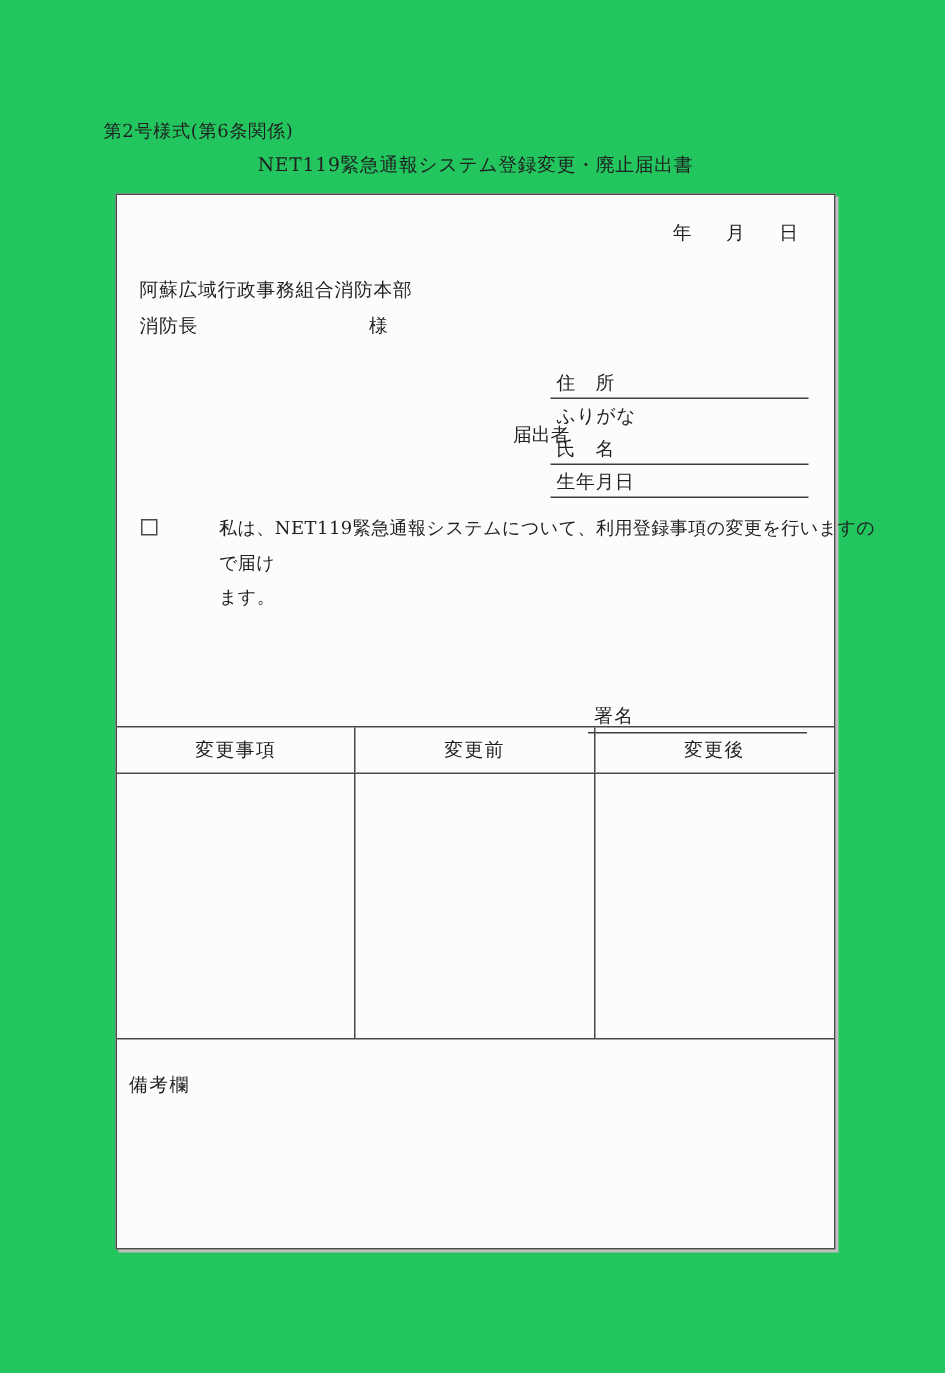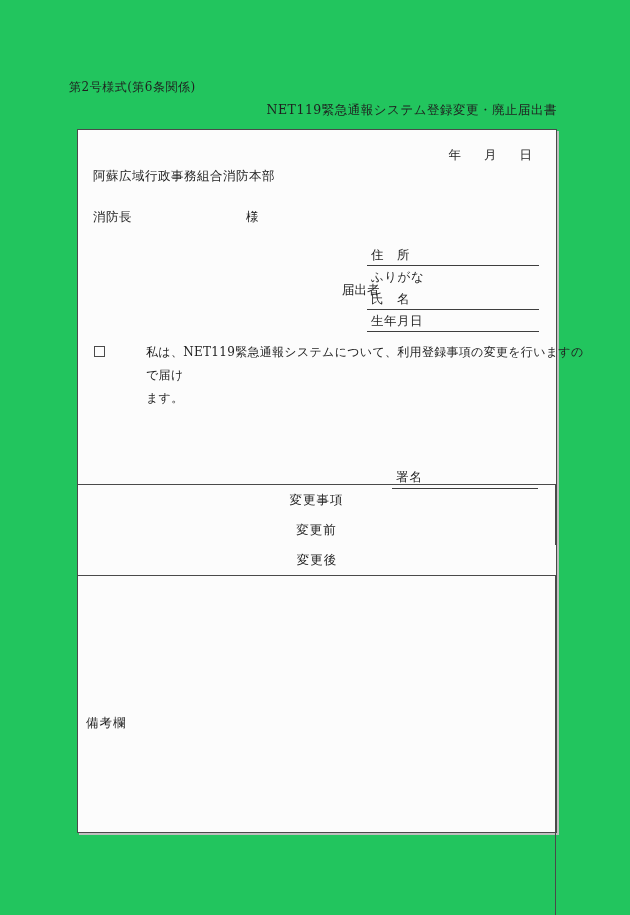--- a/index.html
+++ b/index.html
@@ -12,36 +12,36 @@
     font-family:"DejaVu Serif","Liberation Serif",serif;
     color:#1f1f1f;
     overflow:hidden;
   }
   .form-number {
     position:absolute; left:69px; top:79px;
     font-size:12px; letter-spacing:0.5px;
   }
   .doc-title {
     position:absolute; left:77px; top:102px; width:480px;
-    text-align:right; font-size:12.5px; letter-spacing:0.5px;
+    text-align:center; font-size:12.5px; letter-spacing:0.5px;
   }
   .main-box {
     position:absolute; left:77px; top:129px;
     width:480px; height:704px;
     border:1.5px solid #4a4a4a;
     box-shadow:2px 2px 0 #bfbfbf;
     background:#fcfcfc;
   }
   .date-row {
     position:absolute; top:17px; right:24px;
     display:flex; gap:23px;
     font-size:12.5px;
   }
   .org-line {
-    position:absolute; left:15px; top:38px;
+    position:absolute; left:15px; top:55px;
     font-size:12.5px; letter-spacing:0.5px;
   }
   .addressee-line {
     position:absolute; left:15px; top:79px;
     width:200px; font-size:12.5px; letter-spacing:0.5px;
   }
   .honorific { position:absolute; left:153px; top:0; }
   .applicant-label {
     position:absolute; left:264px; top:152px; font-size:12.5px;
   }
@@ -73,21 +73,21 @@
   }
   .signature-row {
     position:absolute; left:314px; top:314px; width:146px;
     border-bottom:1px solid #3e3e3e;
     font-size:12.5px; padding:1px 0 2px 4px; letter-spacing:1px;margin-top:24px;
   }
   .change-table {
     position:absolute; left:0; top:354px; width:100%;
   }
   .table-header, .table-body {
-    display:grid; grid-template-columns:1fr;
+    display:grid; grid-template-columns:1fr 1fr 1fr;
   }
   .table-header {
     border-top:1.2px solid #4a4a4a;
     border-bottom:1.2px solid #4a4a4a;
   }
   .th {
     height:30px; line-height:30px; text-align:center;
     font-size:12.5px; letter-spacing:1px;
     border-right:1.2px solid #4a4a4a;
   }

